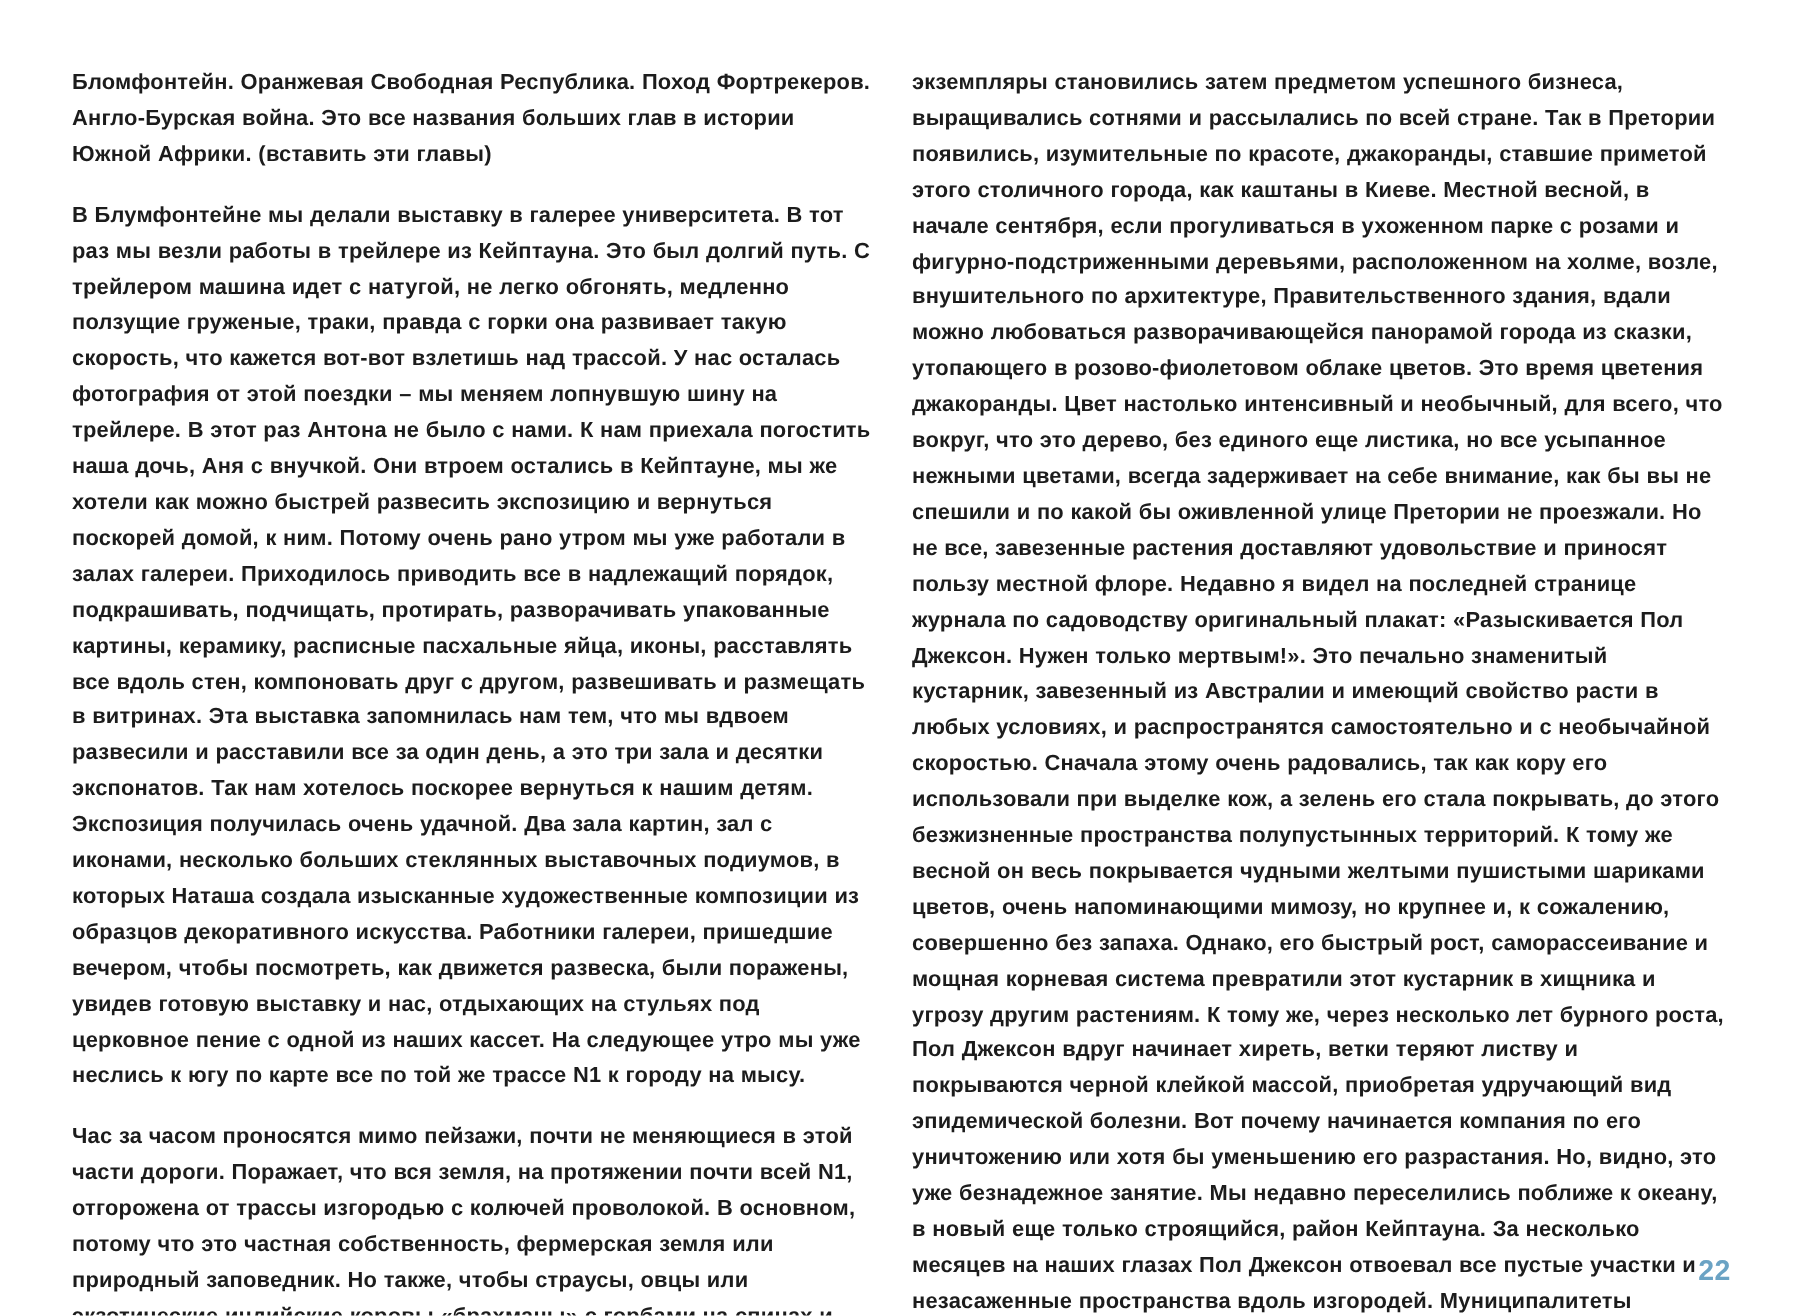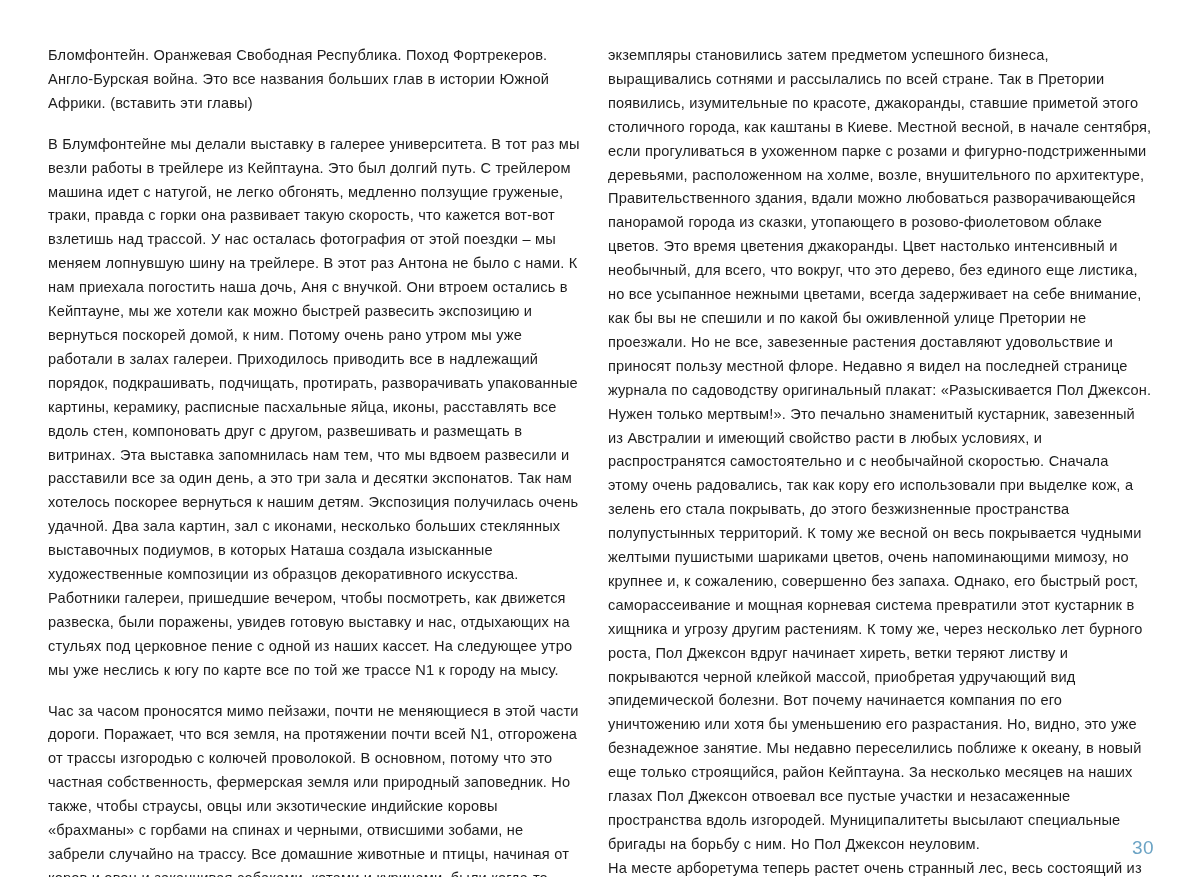--- a/index.html
+++ b/index.html
@@ -13,20 +13,21 @@
     overflow: hidden;
     font-family: "Liberation Sans", sans-serif;
     color: #1a1a1a;
   }
   .page {
     position: relative;
     width: 1200px;
     height: 877px;
     background: #ffffff;
     box-sizing: border-box;
+    font-weight: bold;
   }
   .columns {
     position: absolute;
     top: 44px;
     left: 48px;
     width: 1104px;
     display: flex;
     gap: 24px;
   }
   .column {
@@ -70,15 +71,15 @@
       <p class="para"><span>Час за часом проносятся мимо пейзажи, почти не меняющиеся в этой части дороги. Поражает, что вся земля, на протяжении почти всей N1, отгорожена от трассы изгородью с колючей проволокой. В основном, потому что это частная собственность, фермерская земля или природный заповедник. Но также, чтобы страусы, овцы или экзотические индийские коровы «брахманы» с горбами на спинах и черными, отвисшими зобами, не забрели случайно на трассу. Все домашние животные и птицы, начиная от коров и овец и заканчивая собаками, котами и курицами, были когда-то завезены в страну первыми поселенцами из Европы и Азии, а вот деревья собирал по всему миру ученый из</span></p>
     </div>
 
     <div class="column col-right">
       <p class="para">экземпляры становились затем предметом успешного бизнеса, выращивались сотнями и рассылались по всей стране. Так в Претории появились, изумительные по красоте, джакоранды, ставшие приметой этого столичного города, как каштаны в Киеве. Местной весной, в начале сентября, если прогуливаться в ухоженном парке с розами и фигурно-подстриженными деревьями, расположенном на холме, возле, внушительного по архитектуре, Правительственного здания, вдали можно любоваться разворачивающейся панорамой города из сказки, утопающего в розово-фиолетовом облаке цветов. Это время цветения джакоранды. Цвет настолько интенсивный и необычный, для всего, что вокруг, что это дерево, без единого еще листика, но все усыпанное нежными цветами, всегда задерживает на себе внимание, как бы вы не спешили и по какой бы оживленной улице Претории не проезжали. Но не все, завезенные растения доставляют удовольствие и приносят пользу местной флоре. Недавно я видел на последней странице журнала по садоводству оригинальный плакат: «Разыскивается Пол Джексон. Нужен только мертвым!». Это печально знаменитый кустарник, завезенный из Австралии и имеющий свойство расти в любых условиях, и распространятся самостоятельно и с необычайной скоростью. Сначала этому очень радовались, так как кору его использовали при выделке кож, а зелень его стала покрывать, до этого безжизненные пространства полупустынных территорий. К тому же весной он весь покрывается чудными желтыми пушистыми шариками цветов, очень напоминающими мимозу, но крупнее и, к сожалению, совершенно без запаха. Однако, его быстрый рост, саморассеивание и мощная корневая система превратили этот кустарник в хищника и угрозу другим растениям. К тому же, через несколько лет бурного роста, Пол Джексон вдруг начинает хиреть, ветки теряют листву и покрываются черной клейкой массой, приобретая удручающий вид эпидемической болезни. Вот почему начинается компания по его уничтожению или хотя бы уменьшению его разрастания. Но, видно, это уже безнадежное занятие. Мы недавно переселились поближе к океану, в новый еще только строящийся, район Кейптауна. За несколько месяцев на наших глазах Пол Джексон отвоевал все пустые участки и незасаженные пространства вдоль изгородей. Муниципалитеты высылают специальные бригады на борьбу с ним. Но Пол Джексон неуловим.</p>
       <p class="para" style="margin-top:-17px;">На месте арборетума теперь растет очень странный лес, весь состоящий из одиночных деревьев разнообразных сортов и видов. Бродишь как в заброшенном музее мировой флоры. Дерево в Южной Африке очень дорогое. В магазинах каждая доска имеет штамп и номер. Зато и ценят его в этой стране и понимают его красоту. В старых домах и на фермах восхищают темные тиковые полы, мебель, искусно подобранная из разных пород и традиционные</p>
     </div>
 
   </div>
 
-  <div class="page-number">30</div>
+  <div class="page-number">22</div>
 
 </div>
 
 </body></html>

